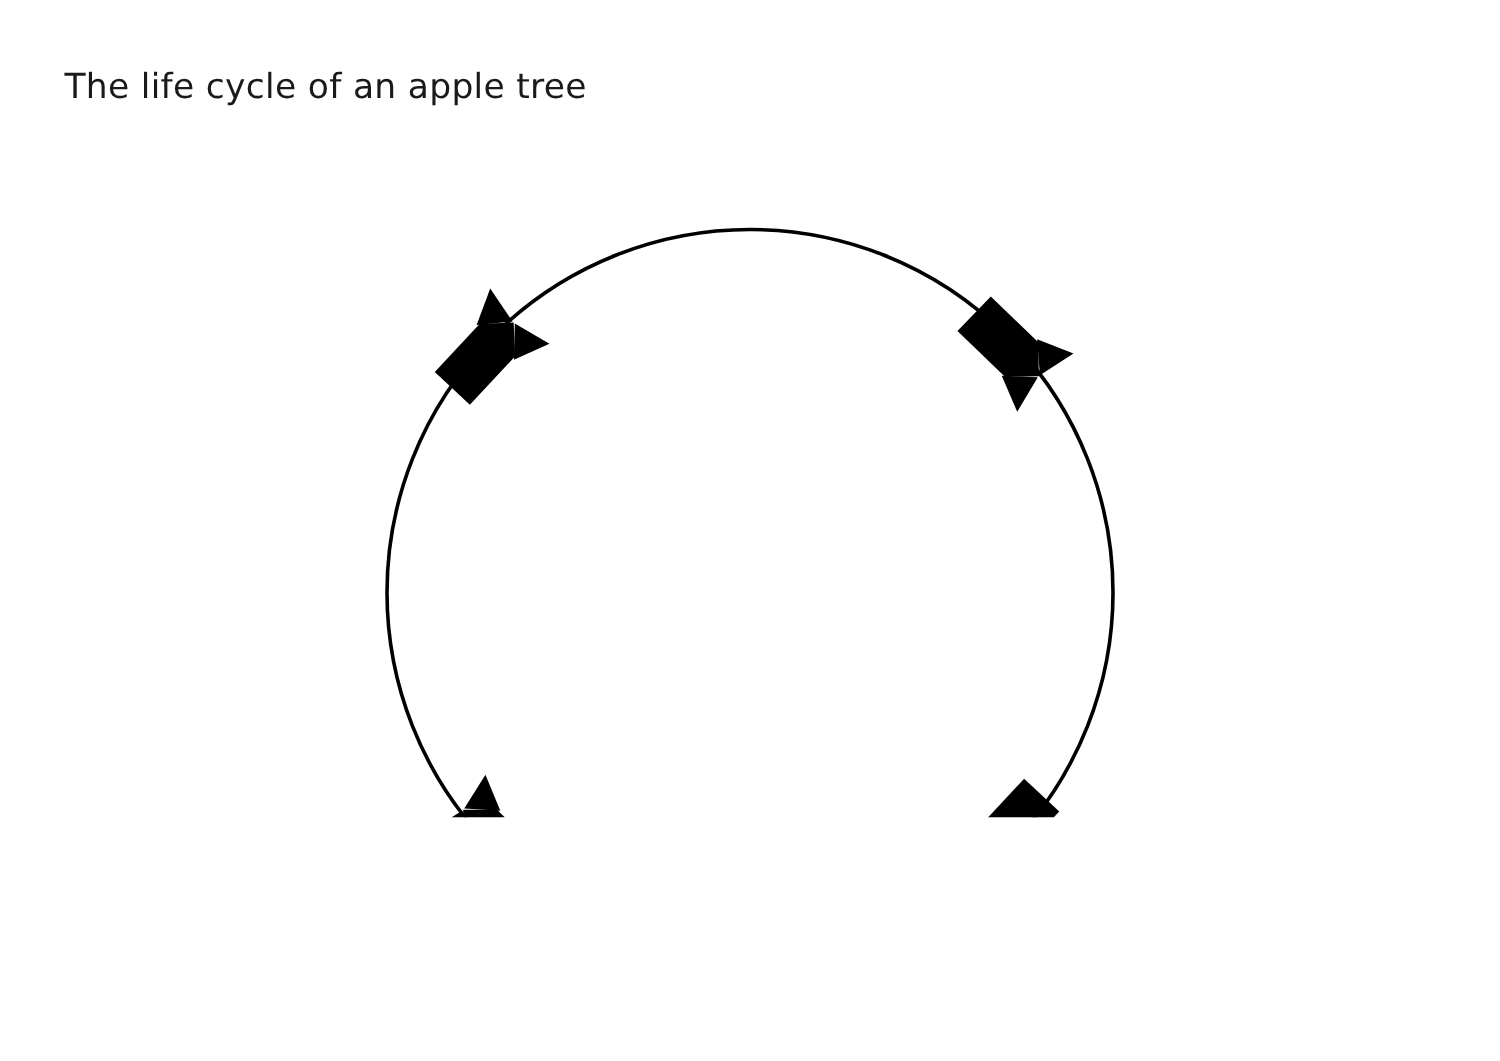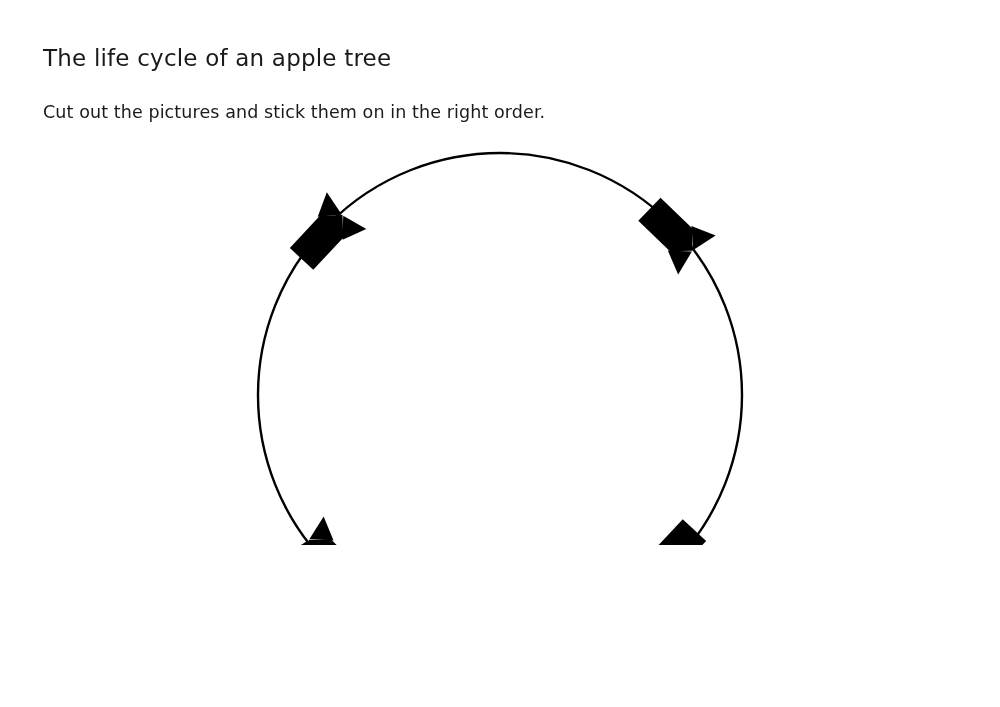--- a/index.html
+++ b/index.html
@@ -64,21 +64,20 @@
     height: 47px;
   }
 </style>
 </head>
 <body>
 
 <div id="page">
 
   <div id="worksheet-title">The life cycle of an apple tree</div>
 
-  <div id="worksheet-instruction">Cut out the pictures and stick them on in the right order.</div>
 
   <div id="cycle-diagram">
     <svg width="1000" height="707" viewBox="0 0 1000 707" xmlns="http://www.w3.org/2000/svg">
 
       <circle id="cycle-circle" cx="500" cy="395" r="242" fill="none" stroke="#000000" stroke-width="2.4"></circle>
 
       <g id="arrow-top-left" transform="translate(322,237) rotate(-47)">
         <path d="M -30 -16 L 14 -16 L 30 0 L 14 16 L -30 16 Z" fill="#000000"></path>
         <path d="M 12 -17 L 36 -27 L 30 -1 Z" fill="#000000"></path>
         <path d="M 12 17 L 36 27 L 30 1 Z" fill="#000000"></path>

